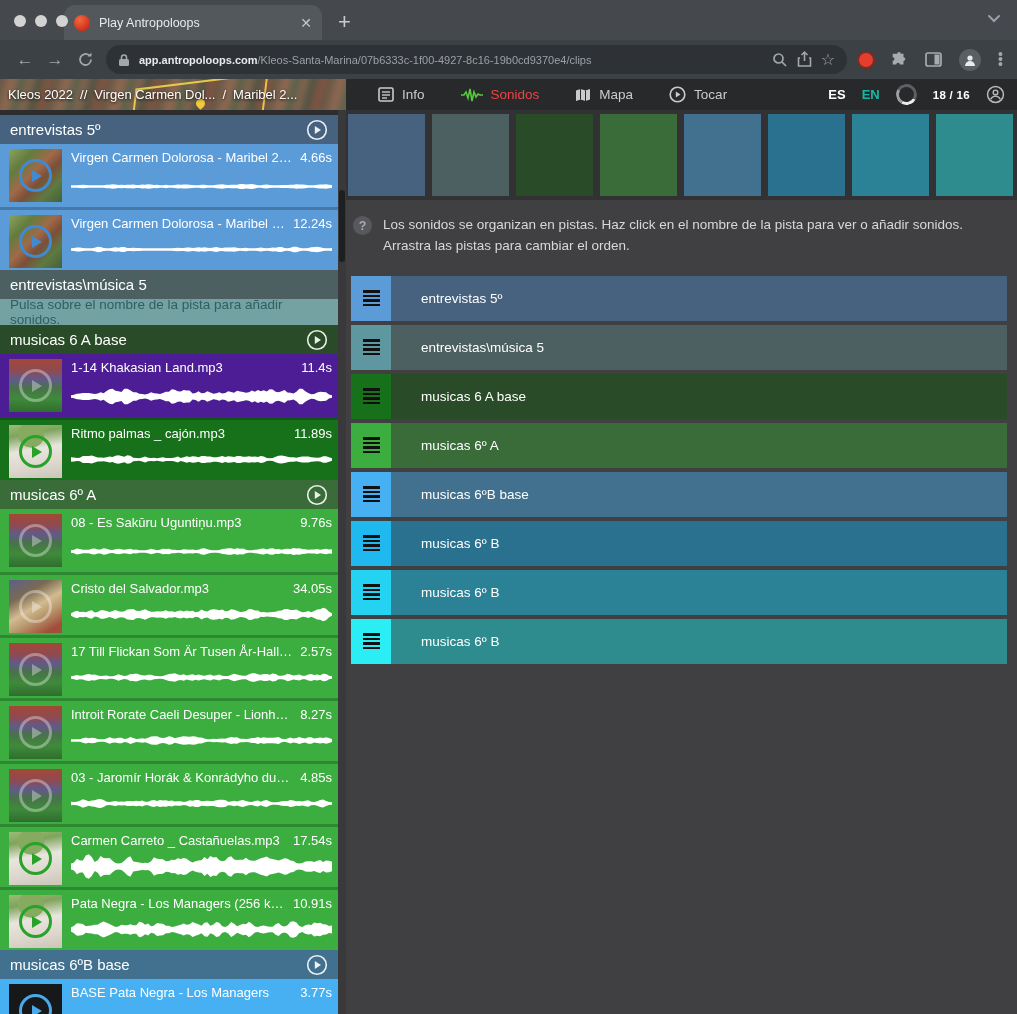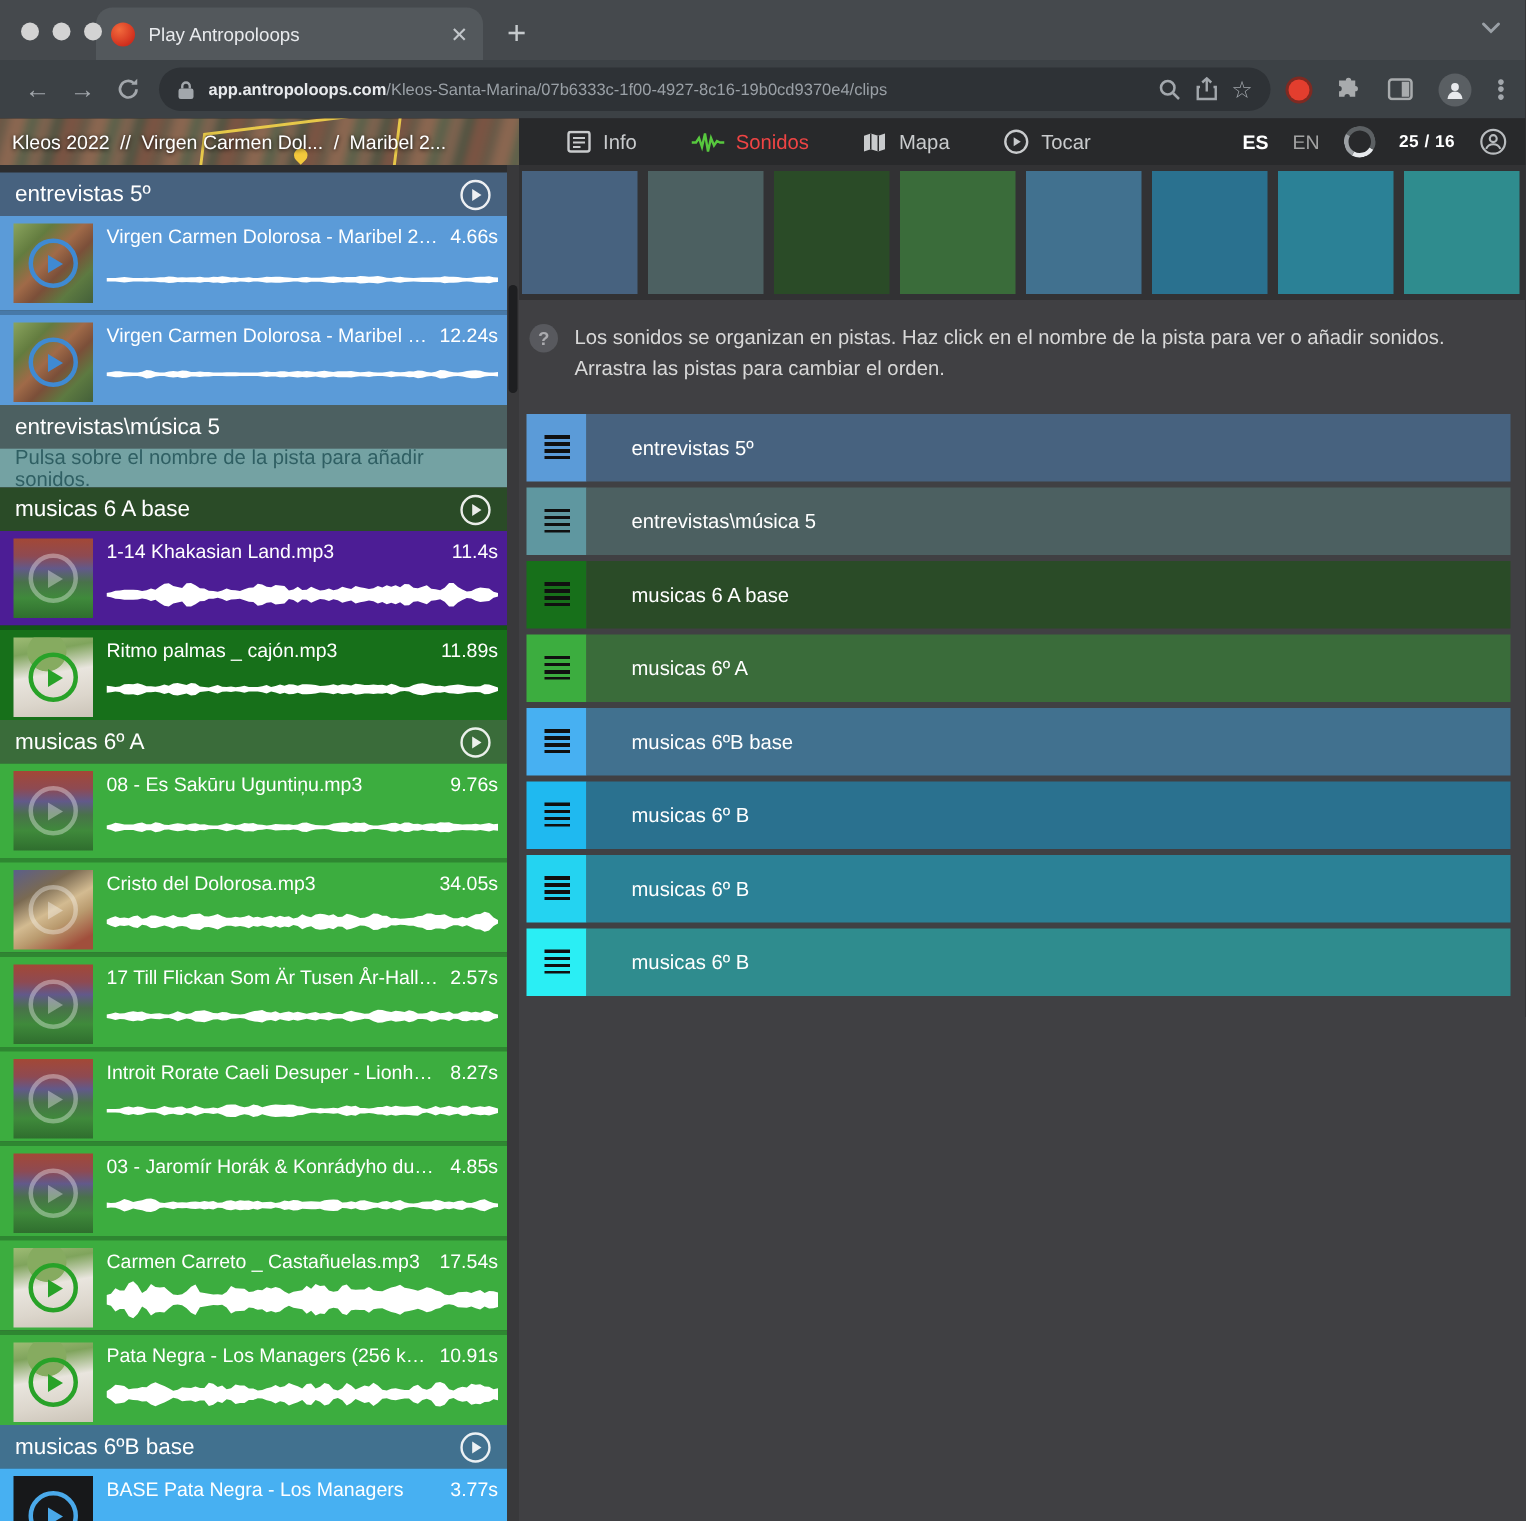--- a/index.html
+++ b/index.html
@@ -42,21 +42,21 @@
      border:2px solid rgba(243,212,74,.9);transform:rotate(-7deg) skewX(-14deg);}
   .hero-pin{position:absolute;left:196px;bottom:2px;width:9px;height:9px;border-radius:50% 50% 50% 0;
      background:#f3c93c;transform:rotate(-45deg);}
   .crumbs{position:relative;z-index:2;display:flex;gap:7px;align-items:center;height:100%;
      padding:0 8px;color:#fff;font-size:13px;white-space:nowrap;text-shadow:0 1px 3px rgba(0,0,0,.9);}
   .nav{display:flex;align-items:center;gap:36px;margin-left:32px;}
   .nav-item{display:flex;align-items:center;gap:8px;color:#c9cbcd;font-size:13.5px;}
   .nav-item.active{color:#ef4444;}
   .tright{margin-left:auto;display:flex;align-items:center;gap:16px;padding-right:12px;}
   .lang-es{color:#fff;font-size:13px;font-weight:700;}
-  .lang-en{color:#a3a3a3;font-size:13px;font-weight:400;}
+  .lang-en{color:#14b8a6;font-size:13px;font-weight:700;}
   .spinner{width:15px;height:15px;border-radius:50%;border:3px solid #5c6063;
      border-bottom-color:#e8eaed;border-left-color:#9da1a5;transform:rotate(-15deg);}
   .counter{color:#fff;font-size:11.5px;font-weight:700;letter-spacing:.3px;}
   
   .content{display:flex;height:904px;background:#404043;}
   .sidebar{width:338px;flex:none;background:#2c2d2f;overflow:hidden;padding-top:5px;box-sizing:border-box;}
   .gutter{width:8px;flex:none;background:#39393b;position:relative;}
   .gthumb{position:absolute;left:1px;top:80px;width:6px;height:72px;border-radius:3px;background:#1e1f21;}
   .sb-head{height:29px;display:flex;align-items:center;padding:0 10px;color:#fff;font-size:15px;}
   .sb-head .hplay{margin-left:auto;display:flex;}
@@ -219,21 +219,21 @@
             <path d="M6.8 5.5 L11.5 8.5 L6.8 11.5 Z" fill="#c9cbcd"></path>
           </svg>
       </span>
       <span>Tocar</span>
     </div>
   </div>
   <div class="tright">
     <span class="lang-es">ES</span>
     <span class="lang-en">EN</span>
     <span class="spinner"></span>
-    <span class="counter">25 / 16</span>
+    <span class="counter">18 / 16</span>
     <span>
       <svg width="19" height="19" viewBox="0 0 22 22">
           <circle cx="11" cy="11" r="9.2" fill="none" stroke="#b8bbbe" stroke-width="1.7"></circle>
           <circle cx="11" cy="8.6" r="2.7" fill="none" stroke="#b8bbbe" stroke-width="1.6"></circle>
           <path d="M5.5 16.5a6 6 0 0 1 11 0" fill="none" stroke="#b8bbbe" stroke-width="1.6"></path>
         </svg>
     </span>
   </div>
 </div>
 
@@ -368,21 +368,21 @@
           </div>
         </div>
         <div class="sb-clip" style="background: rgb(60, 173, 63);">
           <div class="thumb monkey">
             <div class="ring" style="border-color: rgba(255, 255, 255, 0.35);">
               <div class="tri" style="border-left-color: rgba(255, 255, 255, 0.35);"></div>
             </div>
           </div>
           <div class="clip-right">
             <div class="clip-line">
-              <span class="clip-title">Cristo del Dolorosa.mp3</span>
+              <span class="clip-title">Cristo del Salvador.mp3</span>
               <span class="clip-dur">34.05s</span>
             </div>
             <div>
               <svg class="wave" viewBox="0 0 264 30" preserveAspectRatio="none">
                 <path d="M0.0 13.7 L3.0 12.4 L6.0 11.4 L9.0 12.6 L12.0 12.3 L15.0 12.8 L18.0 11.5 L21.0 10.9 L24.0 13.0 L27.0 12.6 L30.0 11.0 L33.0 10.9 L36.0 11.7 L39.0 12.6 L42.0 11.7 L45.0 10.6 L48.0 11.9 L51.0 12.3 L54.0 11.8 L57.0 10.2 L60.0 10.0 L63.0 9.6 L66.0 11.4 L69.0 11.6 L72.0 10.9 L75.0 10.0 L78.0 11.4 L81.0 12.4 L84.0 12.4 L87.0 11.8 L90.0 12.2 L93.0 11.8 L96.0 10.8 L99.0 12.2 L102.0 11.8 L105.0 12.6 L108.0 11.7 L111.0 11.1 L114.0 12.2 L117.0 11.2 L120.0 11.9 L123.0 11.4 L126.0 12.9 L129.0 12.3 L132.0 10.2 L135.0 11.5 L138.0 12.1 L141.0 10.3 L144.0 9.9 L147.0 10.2 L150.0 11.0 L153.0 10.1 L156.0 11.9 L159.0 11.7 L162.0 9.9 L165.0 10.5 L168.0 11.4 L171.0 12.6 L174.0 12.4 L177.0 11.5 L180.0 9.6 L183.0 9.9 L186.0 11.2 L189.0 11.1 L192.0 12.8 L195.0 12.6 L198.0 13.0 L201.0 12.9 L204.0 12.5 L207.0 12.4 L210.0 11.4 L213.0 11.1 L216.0 9.6 L219.0 9.6 L222.0 10.6 L225.0 10.6 L228.0 10.2 L231.0 11.6 L234.0 12.8 L237.0 12.7 L240.0 11.7 L243.0 12.8 L246.0 11.5 L249.0 10.2 L252.0 10.0 L255.0 8.5 L258.0 9.4 L261.0 12.3 L264.0 13.9 L264.0 16.1 L261.0 17.7 L258.0 20.6 L255.0 21.5 L252.0 20.0 L249.0 19.8 L246.0 18.5 L243.0 17.2 L240.0 18.3 L237.0 17.3 L234.0 17.2 L231.0 18.4 L228.0 19.8 L225.0 19.4 L222.0 19.4 L219.0 20.4 L216.0 20.4 L213.0 18.9 L210.0 18.6 L207.0 17.6 L204.0 17.5 L201.0 17.1 L198.0 17.0 L195.0 17.4 L192.0 17.2 L189.0 18.9 L186.0 18.8 L183.0 20.1 L180.0 20.4 L177.0 18.5 L174.0 17.6 L171.0 17.4 L168.0 18.6 L165.0 19.5 L162.0 20.1 L159.0 18.3 L156.0 18.1 L153.0 19.9 L150.0 19.0 L147.0 19.8 L144.0 20.1 L141.0 19.7 L138.0 17.9 L135.0 18.5 L132.0 19.8 L129.0 17.7 L126.0 17.1 L123.0 18.6 L120.0 18.1 L117.0 18.8 L114.0 17.8 L111.0 18.9 L108.0 18.3 L105.0 17.4 L102.0 18.2 L99.0 17.8 L96.0 19.2 L93.0 18.2 L90.0 17.8 L87.0 18.2 L84.0 17.6 L81.0 17.6 L78.0 18.6 L75.0 20.0 L72.0 19.1 L69.0 18.4 L66.0 18.6 L63.0 20.4 L60.0 20.0 L57.0 19.8 L54.0 18.2 L51.0 17.7 L48.0 18.1 L45.0 19.4 L42.0 18.3 L39.0 17.4 L36.0 18.3 L33.0 19.1 L30.0 19.0 L27.0 17.4 L24.0 17.0 L21.0 19.1 L18.0 18.5 L15.0 17.2 L12.0 17.7 L9.0 17.4 L6.0 18.6 L3.0 17.6 L0.0 16.3 Z" fill="#ffffff"></path>
               </svg>
             </div>
           </div>
         </div>
         <div class="sb-clip" style="background: rgb(60, 173, 63);">

